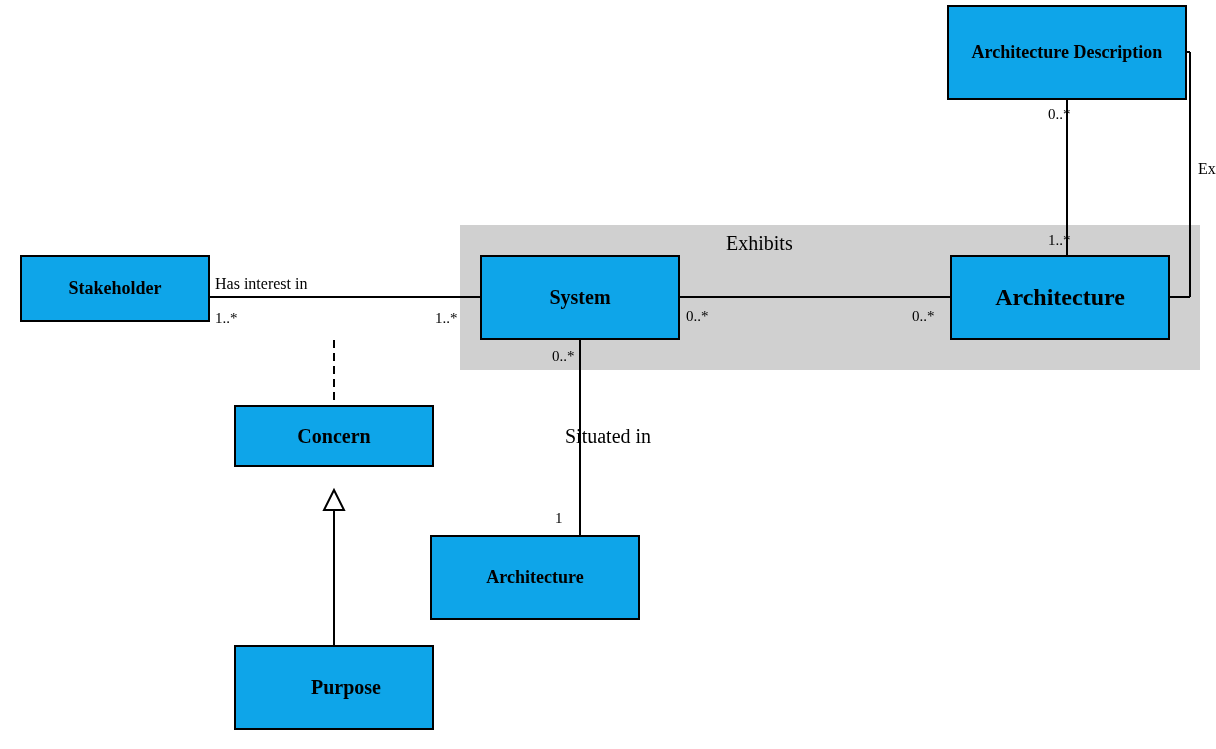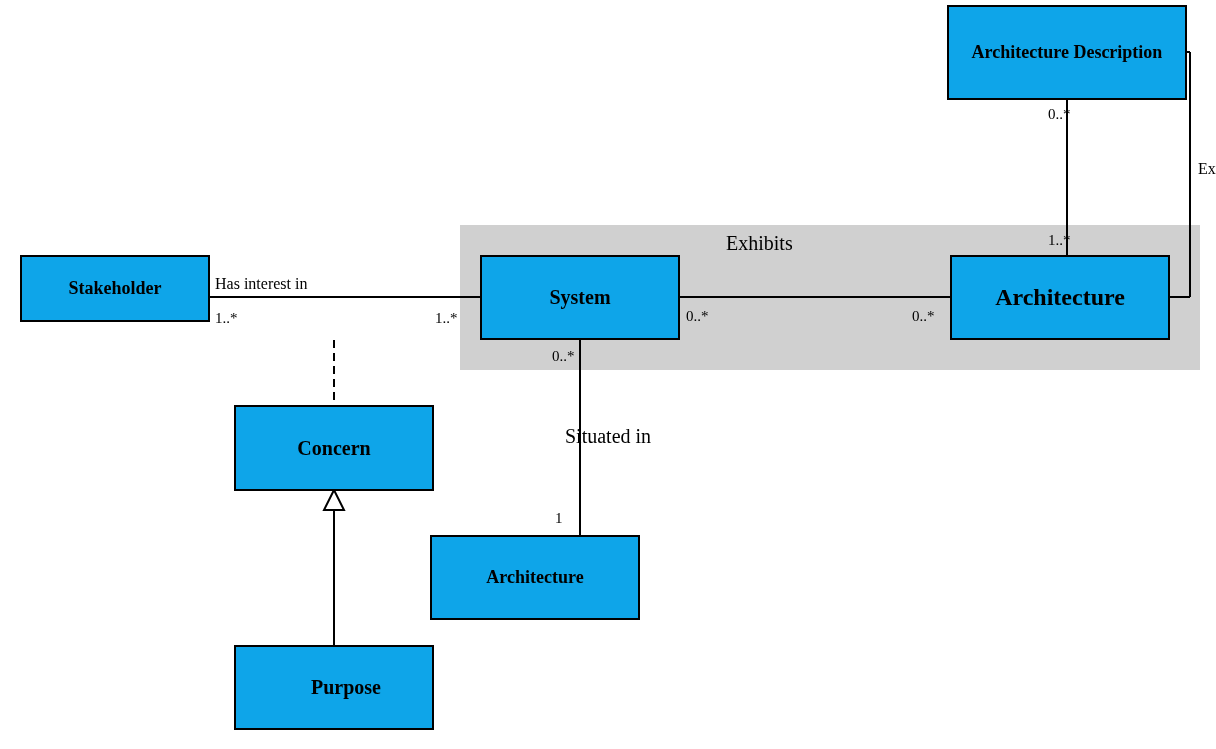--- a/index.html
+++ b/index.html
@@ -95,21 +95,21 @@
   </div>
 
   <div class="uml-box" style="left:480px; top:255px; width:200px; height:85px; font-size:20px;">
     <span>System</span>
   </div>
 
   <div class="uml-box" style="left:20px; top:255px; width:190px; height:67px; font-size:18px;align-items:center;">
     <span>Stakeholder</span>
   </div>
 
-  <div class="uml-box" style="left:234px; top:405px; width:200px; height:86px; font-size:20px;">
+  <div class="uml-box" style="left:234px; top:405px; width:200px; height:62px; font-size:20px;">
     <span>Concern</span>
   </div>
 
   <div class="uml-box" style="left:430px; top:535px; width:210px; height:85px; font-size:18px;">
     <span>Architecture</span>
   </div>
 
   <div class="uml-box" style="left:234px; top:645px; width:200px; height:85px; font-size:20px;padding-left:24px;">
     <span>Purpose</span>
   </div>

